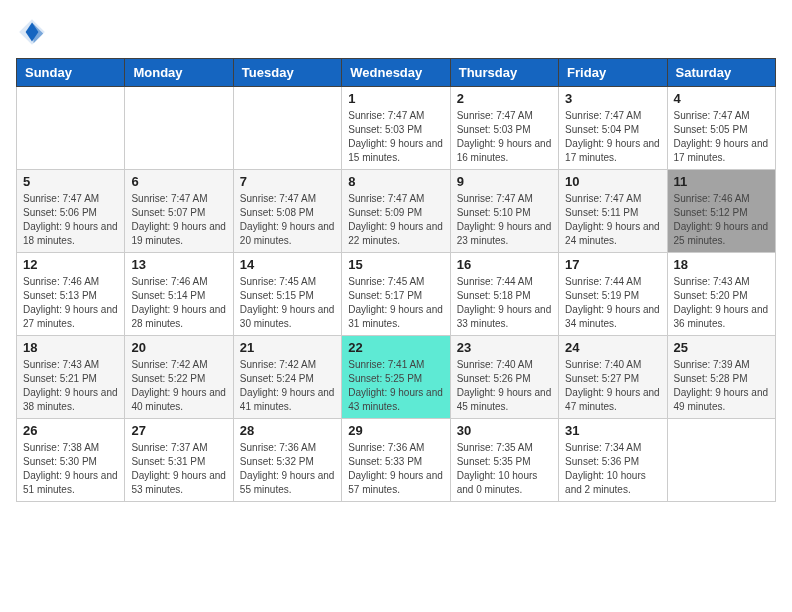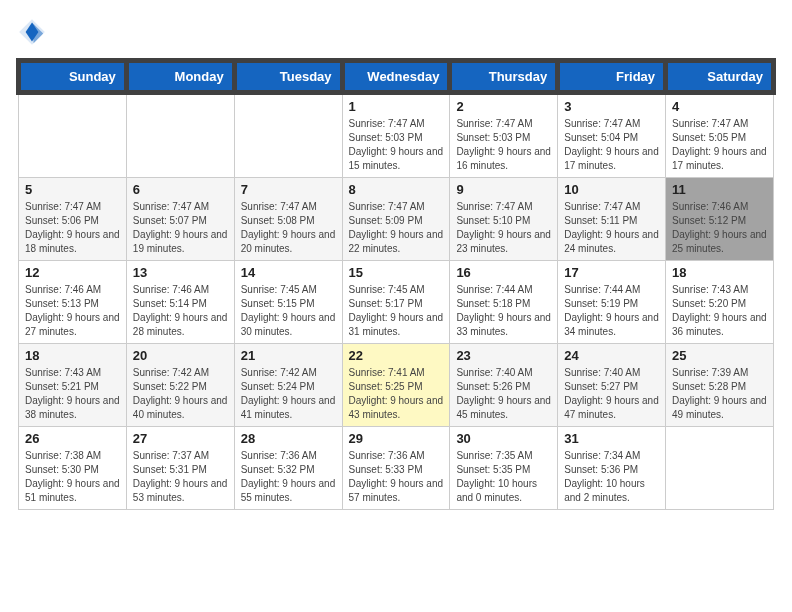--- a/index.html
+++ b/index.html
@@ -45,24 +45,24 @@
       color: #555;
     }
     .calendar {
       width: 100%;
       border-collapse: collapse;
       border: 1px solid #ccc;
     }
     .calendar th {
       background-color: #1565c0;
       color: #fff;
-      text-align: right;
+      text-align: left;
       padding: 6px 8px;
       font-size: 13px;
-      border: 5px solid #404040;
+      border: 1px solid #404040;
     }
     .calendar td {
       border: 1px solid #ccc;
       vertical-align: top;
       padding: 4px 6px;
       width: calc(100% / 7);
       min-height: 80px;
       font-size: 11px;
       color: #333;
       background: #fff;
@@ -206,21 +206,21 @@
           <div class="day-info">Sunrise: 7:43 AM<br>Sunset: 5:21 PM<br>Daylight: 9 hours and 38 minutes.</div>
         </td>
         <td style="background-color: rgb(245, 245, 245); margin-left: 29px;">
           <div class="day-number">20</div>
           <div class="day-info">Sunrise: 7:42 AM<br>Sunset: 5:22 PM<br>Daylight: 9 hours and 40 minutes.</div>
         </td>
         <td style="background-color: rgb(245, 245, 245);">
           <div class="day-number">21</div>
           <div class="day-info">Sunrise: 7:42 AM<br>Sunset: 5:24 PM<br>Daylight: 9 hours and 41 minutes.</div>
         </td>
-        <td style="background-color: #fef9c3;">
+        <td style="background-color: #5eead4;">
           <div class="day-number">22</div>
           <div class="day-info">Sunrise: 7:41 AM<br>Sunset: 5:25 PM<br>Daylight: 9 hours and 43 minutes.</div>
         </td>
         <td style="background-color: rgb(245, 245, 245);">
           <div class="day-number">23</div>
           <div class="day-info">Sunrise: 7:40 AM<br>Sunset: 5:26 PM<br>Daylight: 9 hours and 45 minutes.</div>
         </td>
         <td style="background-color: rgb(245, 245, 245);">
           <div class="day-number">24</div>
           <div class="day-info">Sunrise: 7:40 AM<br>Sunset: 5:27 PM<br>Daylight: 9 hours and 47 minutes.</div>

